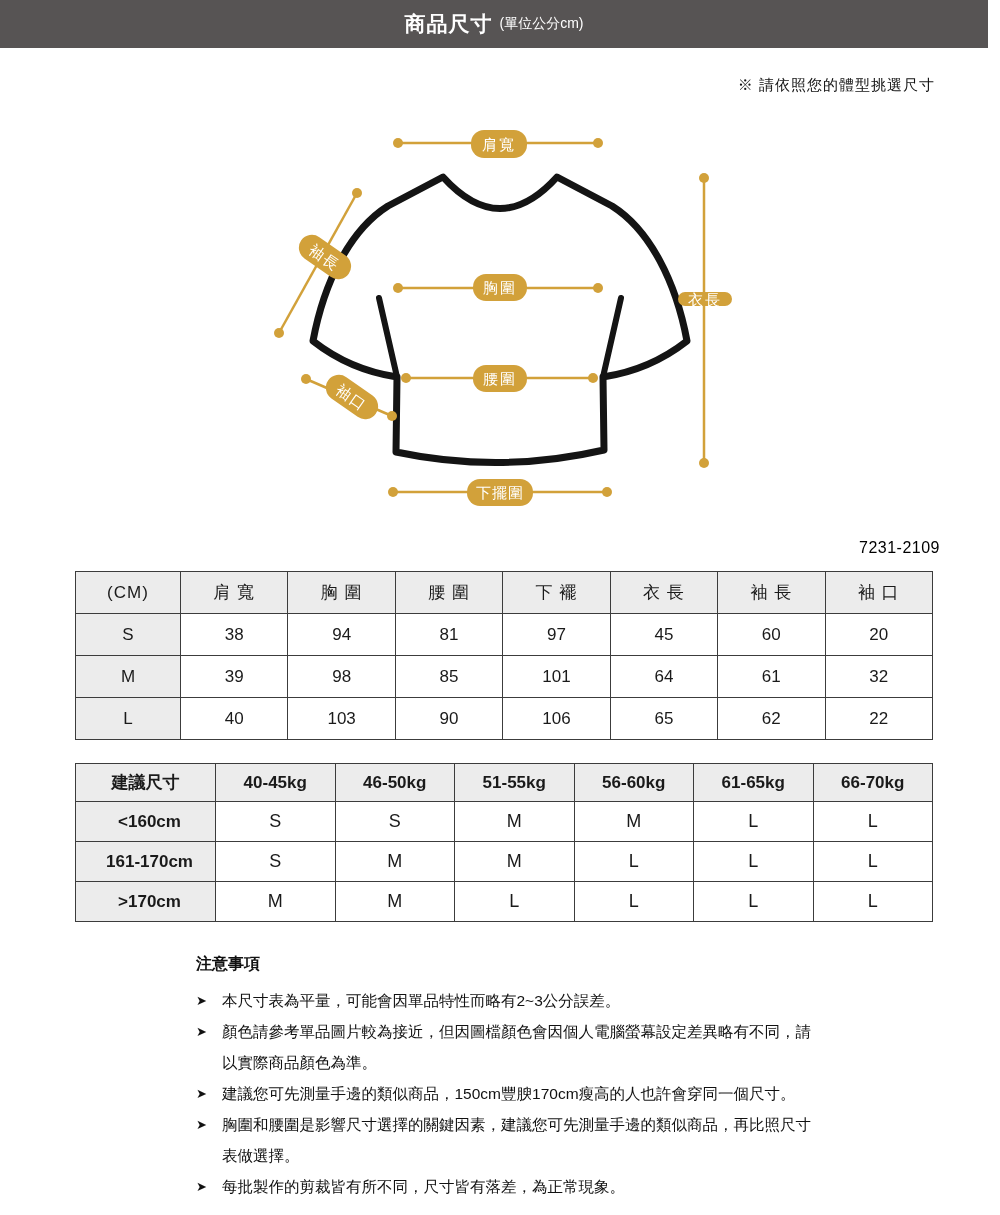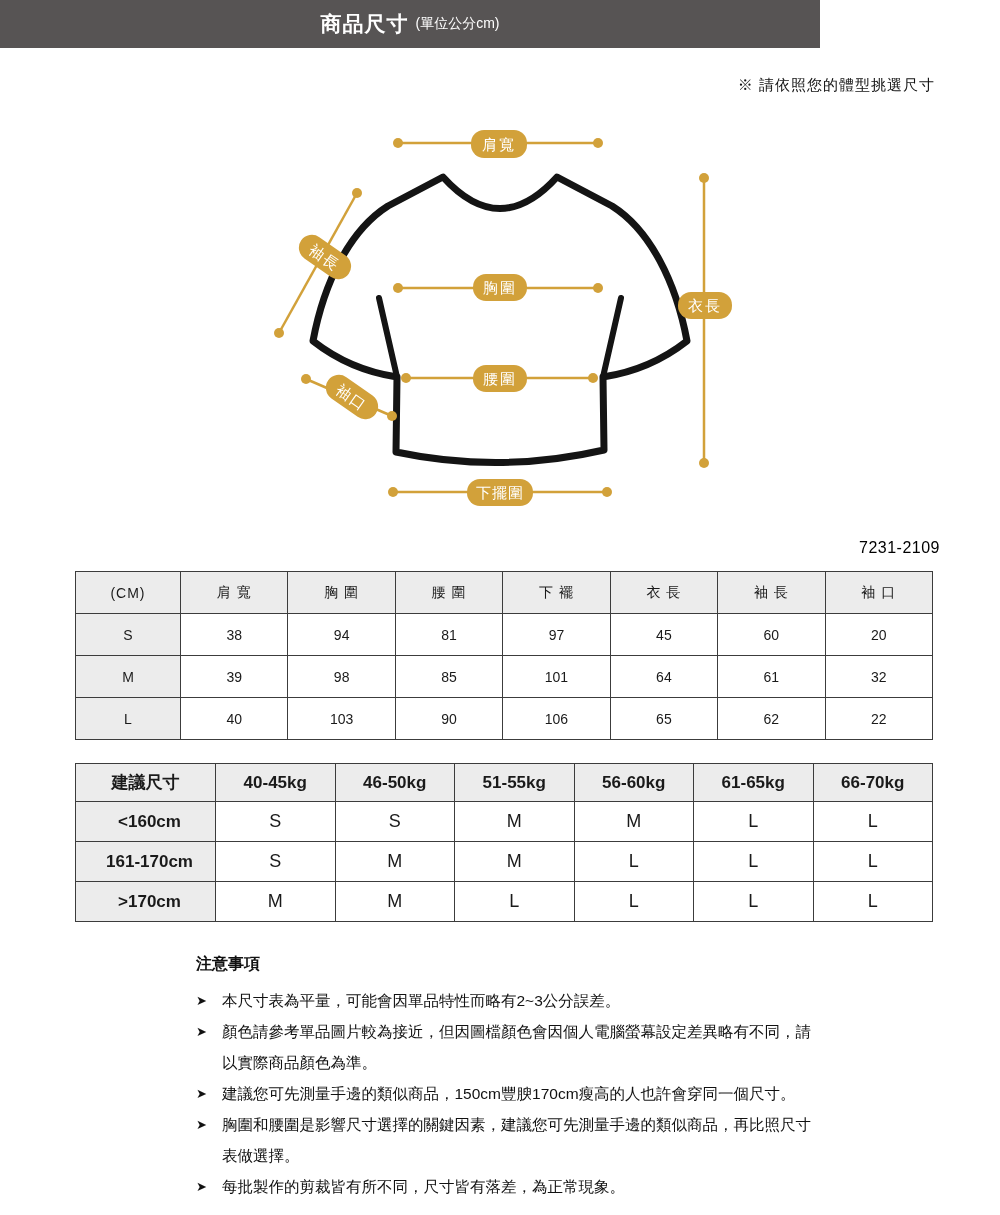--- a/index.html
+++ b/index.html
@@ -3,53 +3,53 @@
 <meta charset="utf-8">
 <style>
   * { margin:0; padding:0; box-sizing:border-box; }
   html,body { background:#ffffff; }
   .page {
     position:relative; width:1000px; height:1215px; background:#ffffff;
     font-family:"Liberation Sans", sans-serif; color:#111; overflow:hidden;
   }
   
   .topbar {
-    position:absolute; left:0; top:0; width:820px; height:48px;
+    position:absolute; left:0; top:0; width:988px; height:48px;
     background:#575454; color:#ffffff;
     display:flex; align-items:center; justify-content:center; gap:7px;
   }
   .topbar .t1 { font-size:21px; font-weight:bold; letter-spacing:1px; }
   .topbar .t2 { font-size:14px; }
   
   .top-note { position:absolute; top:76px; right:65px; font-size:15px; color:#111; letter-spacing:1px; }
   
   svg.diagram { position:absolute; left:0; top:0; }
   
   .badge {
     position:absolute; background:#d2a13a; color:#ffffff; border-radius:13px;
     display:flex; align-items:center; justify-content:center;
     font-size:15px; letter-spacing:2px; line-height:1;
   }
   .badge-shoulder { left:471px; top:130px; width:56px; height:28px; }
   .badge-sleeve   { left:296px; top:244px; width:58px; height:26px; transform:rotate(35deg); }
   .badge-chest    { left:473px; top:274px; width:54px; height:27px; }
-  .badge-length   { left:678px; top:292px; width:54px; height:27px; }
+  .badge-length   { left:678px; top:292px; width:54px; height:14px; }
   .badge-waist    { left:473px; top:365px; width:54px; height:27px; }
   .badge-cuff     { left:323px; top:384px; width:58px; height:26px; transform:rotate(35deg); }
   .badge-hem      { left:467px; top:479px; width:66px; height:27px; letter-spacing:1px; }
   
   .code { position:absolute; top:539px; right:60px; font-size:16px; color:#000000; letter-spacing:0.5px; }
   
   table.sheet {
     position:absolute; left:75px; width:858px; border-collapse:collapse;
     table-layout:fixed; text-align:center; color:#1a1a1a;
   }
   table.sheet th, table.sheet td { border:1px solid #3c3c3c; }
   #sizeTable { top:571px; }
-  #sizeTable th, #sizeTable td { height:42px; font-size:14px; font-weight:normal; }
+  #sizeTable th, #sizeTable td { height:42px; font-size:17px; font-weight:normal; }
   #sizeTable thead th { background:#ececec; letter-spacing:1px; }
   #sizeTable tbody th { background:#ececec; }
   #suggestTable { top:763px; }
   #suggestTable thead th { height:38px; background:#ececec; font-size:17px; font-weight:bold; }
   #suggestTable tbody th { height:40px; background:#ececec; font-size:17px; font-weight:bold;padding-left:8px; }
   #suggestTable tbody td { height:40px; font-size:18px; font-weight:normal; }
   
   .notes { position:absolute; left:196px; top:948px; width:700px; color:#111; }
   .notes-title { font-size:16px; font-weight:bold; line-height:31px; margin-bottom:6px; }
   .note-item { display:flex; line-height:31px; font-size:15.5px; }

